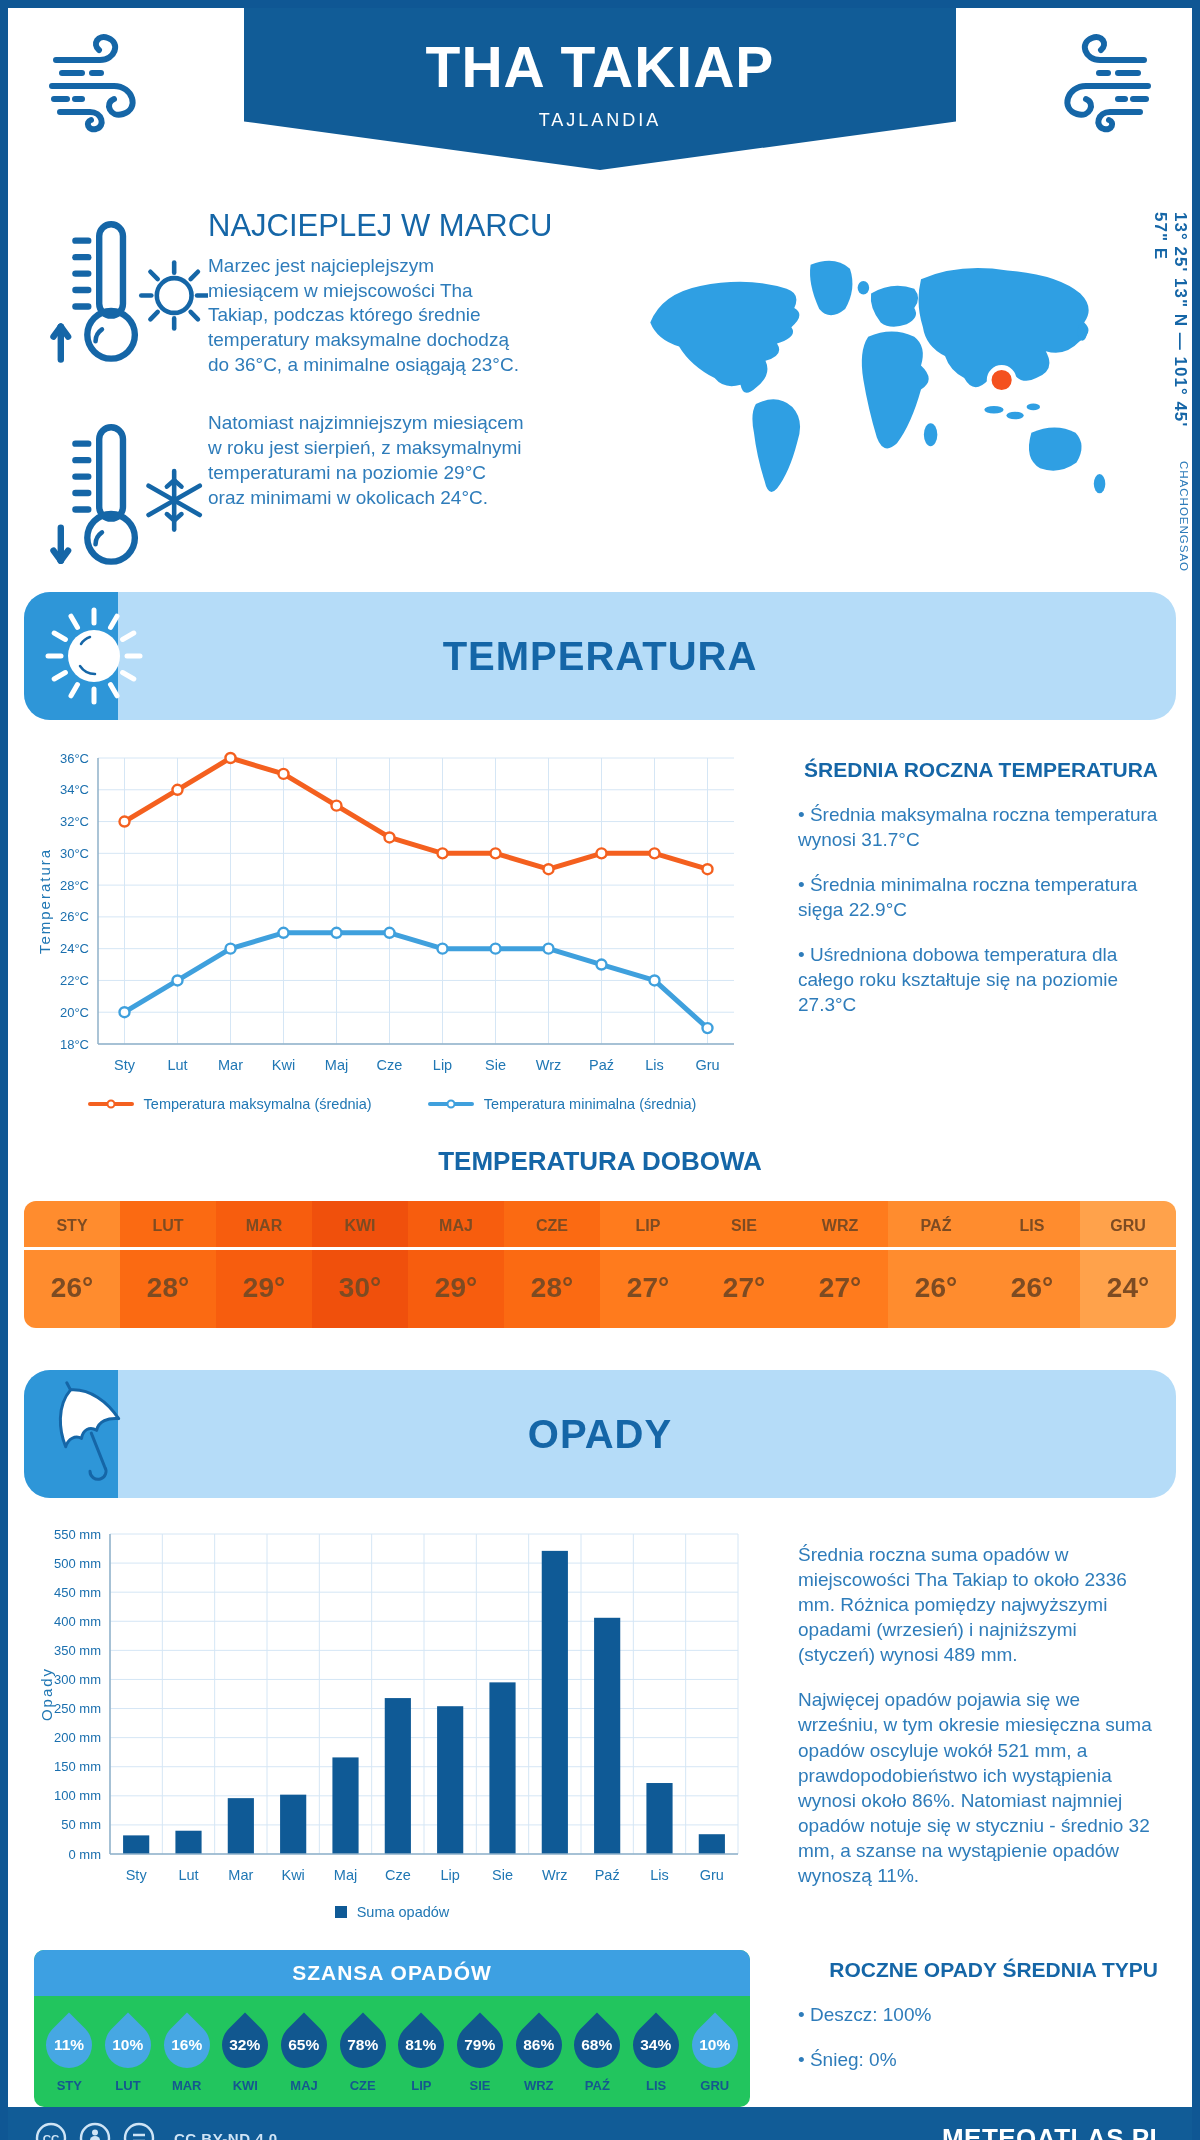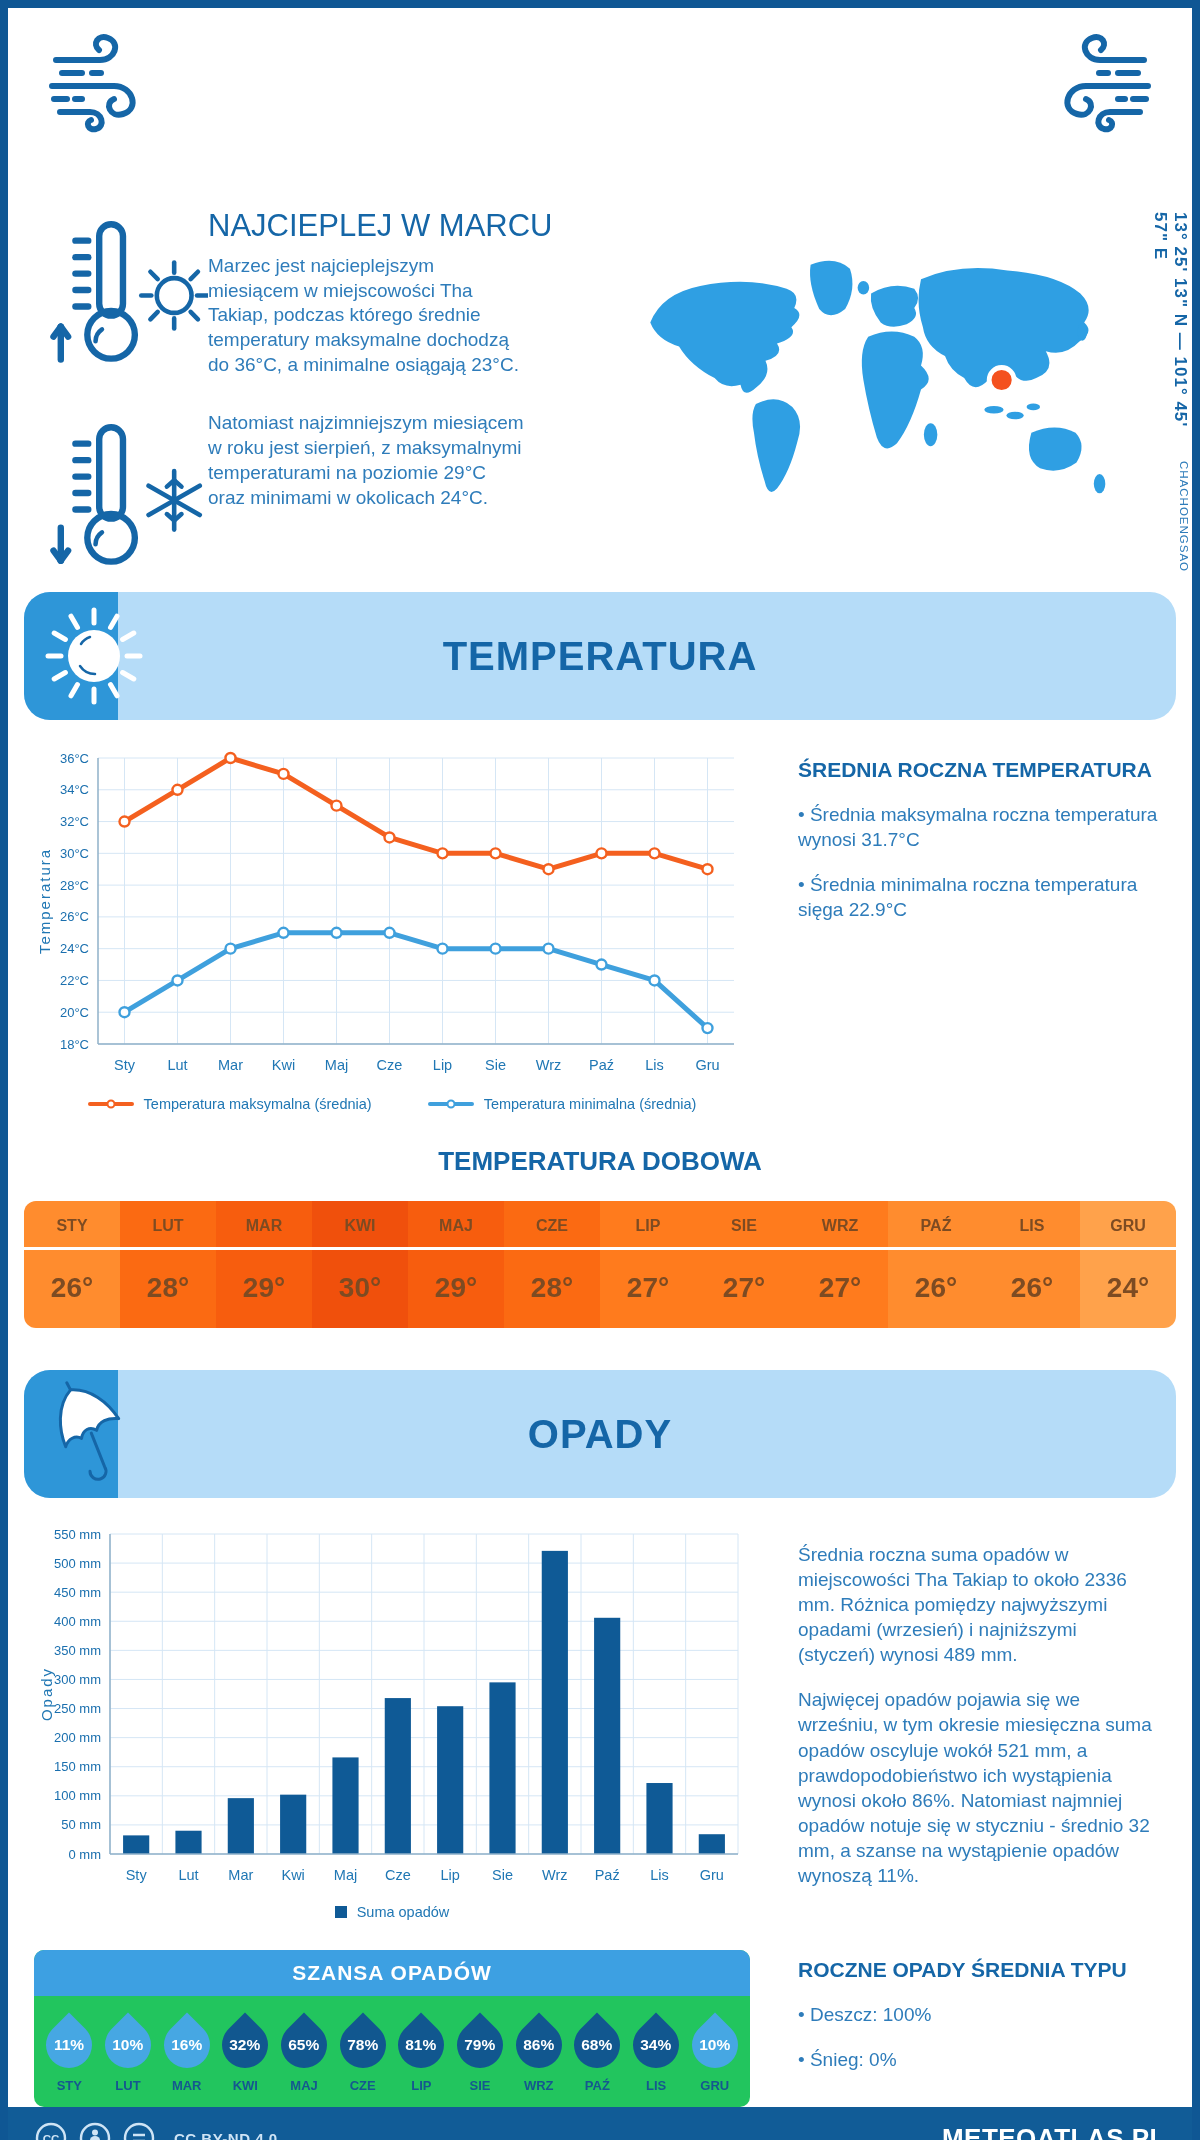--- a/index.html
+++ b/index.html
@@ -58,21 +58,21 @@
   .chart-col { }
   .legend { display:flex; justify-content:center; gap:56px; margin-top:6px; }
   .leg-item { display:flex; align-items:center; gap:10px; }
   .leg-line { position:relative; width:46px; height:4px; border-radius:2px; }
   .leg-dot {
     position:absolute; left:50%; top:50%; transform:translate(-50%,-50%);
     width:9px; height:9px; border-radius:50%; background:#fff; border:2.5px solid;
   }
   .leg-label { font-size:14.5px; color:#2077b4; }
   .leg-sq { width:12px; height:12px; flex:none; }
-  .side-txt h3 { font-size:21px; font-weight:bold; color:#1566a7; margin:14px 0 6px; }
+  .side-txt h3 { font-size:21px; font-weight:bold; color:#1566a7; margin:14px 0 6px;text-align:right; }
   .side-txt .bullet, .side-txt p { font-size:19px; line-height:1.32; color:#2e7cba; margin-top:20px; }
   
   .dobowa-head { text-align:center; font-size:26px; font-weight:bold; color:#1566a7; margin-top:34px; flex:none; }
   .ttable {
     display:grid; grid-template-columns:repeat(12,1fr); margin:24px 16px 0;
     border-radius:12px; overflow:hidden; flex:none;
   }
   .tcol { text-align:center; }
   .tcol .m {
     font-size:16px; font-weight:bold; color:#7d4b22; padding:16px 0 12px;
@@ -125,20 +125,24 @@
       <g fill="none" stroke="#1566a7" stroke-width="6" stroke-linecap="round">
         <path d="M10,34 h44 c15,0 21,-17 8,-22 c-10,-4 -16,6 -9,12"></path>
         <path d="M6,60 h62 c19,0 26,23 9,28 c-13,4 -19,-11 -9,-15"></path>
         <path d="M14,86 h30 c12,0 16,14 6,17 c-8,2 -11,-7 -5,-9"></path>
         <path d="M16,47 h20"></path>
           <path d="M46,47 h9"></path>
         <path d="M8,73 h13"></path>
           <path d="M29,73 h7"></path>
       </g>
     </svg>
+    <div class="banner">
+      <h1>THA TAKIAP</h1>
+      <div class="sub">TAJLANDIA</div>
+    </div>
   </div>
 
   <div class="intro">
     <div class="intro-left">
 
       <div class="iblock">
         <div class="ico">
           <svg width="160" height="165" viewBox="0 0 175 165">
             <g fill="none" stroke="#1566a7" stroke-width="7" stroke-linecap="round">
               <path d="M30,28 h14"></path>
@@ -352,20 +356,21 @@
             </span>
             <span class="leg-label">Temperatura minimalna (średnia)</span>
           </div>
         </div>
     </div>
     <div class="side-txt">
       <h3>ŚREDNIA ROCZNA TEMPERATURA</h3>
       <div id="annual-bullets">
           <div class="bullet">• Średnia maksymalna roczna temperatura wynosi 31.7°C</div>
           <div class="bullet">• Średnia minimalna roczna temperatura sięga 22.9°C</div>
+          <div class="bullet">• Uśredniona dobowa temperatura dla całego roku kształtuje się na poziomie 27.3°C</div>
         </div>
     </div>
   </div>
 
   <div class="dobowa-head">TEMPERATURA DOBOWA</div>
   <div class="ttable" id="temp-table">
       <div class="tcol" style="background: rgb(255, 140, 46);">
         <div class="m">STY</div>
         <div class="v">26°</div>
       </div>

